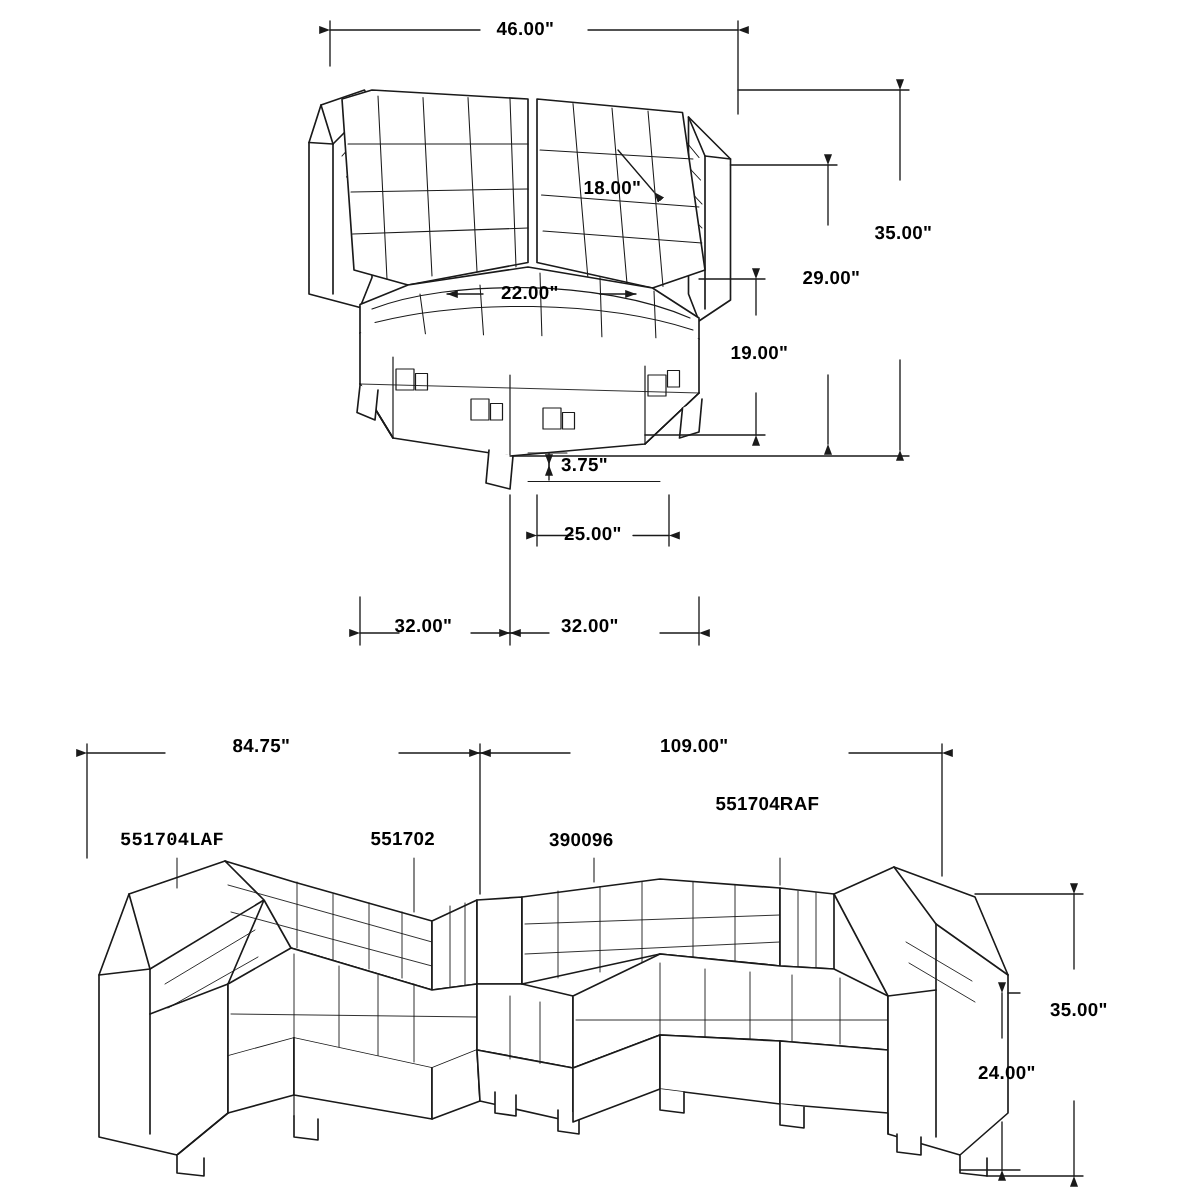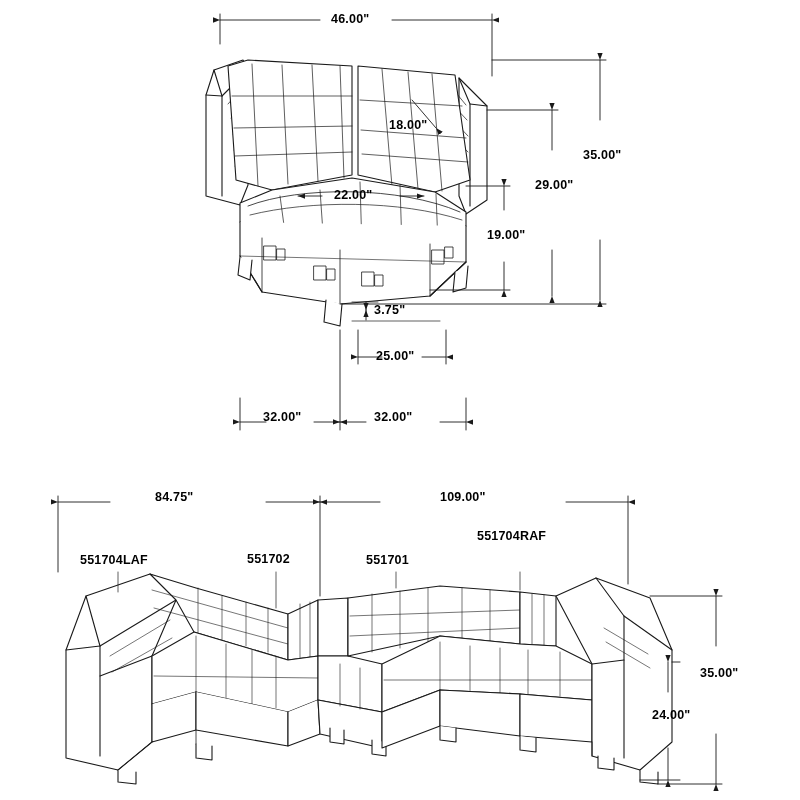--- a/index.html
+++ b/index.html
@@ -251,18 +251,18 @@
   <div class="dimlabel" style="left:374px; top:303px;">3.75"</div>
   <div class="dimlabel" style="left:376px; top:349px;">25.00"</div>
   <div class="dimlabel" style="left:263px; top:410px;">32.00"</div>
   <div class="dimlabel" style="left:374px; top:410px;">32.00"</div>
 
   <div class="dimlabel" style="left:155px; top:490px;">84.75"</div>
   <div class="dimlabel" style="left:440px; top:490px;">109.00"</div>
   <div class="dimlabel" style="left:700px; top:666px;">35.00"</div>
   <div class="dimlabel" style="left:652px; top:708px;">24.00"</div>
 
-  <div class="partlabel" style="left:80px; top:553px;">551704LAF</div>
+  <div class="partlabel" style="left:80px; top:553px;font-family:Liberation Mono, monospace;">551704LAF</div>
   <div class="partlabel" style="left:247px; top:552px;">551702</div>
-  <div class="partlabel" style="left:366px; top:553px;">551701</div>
+  <div class="partlabel" style="left:366px; top:553px;">390096</div>
   <div class="partlabel" style="left:477px; top:529px;">551704RAF</div>
 
 </div>
 
 </body></html>

